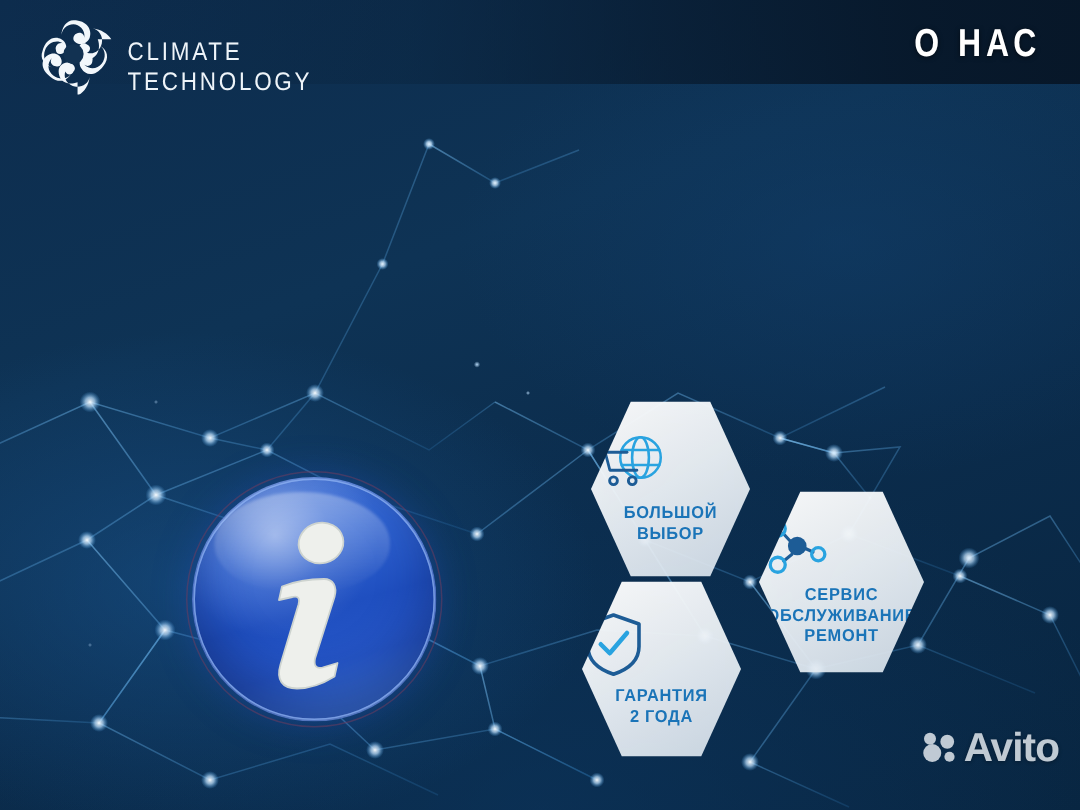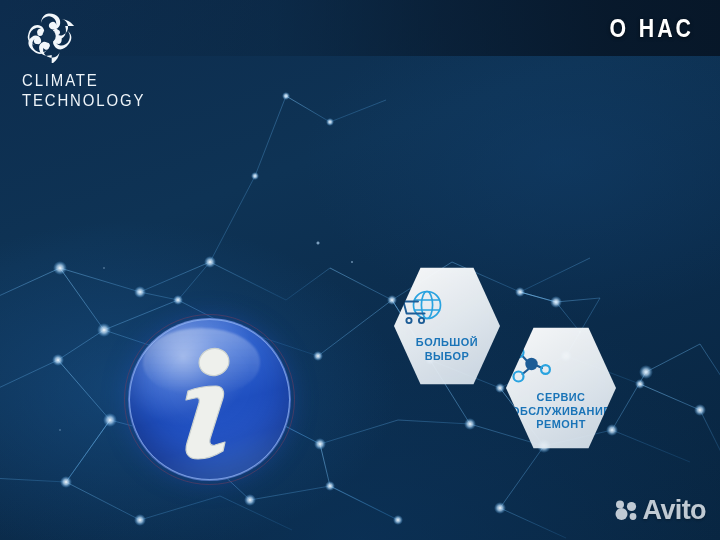--- a/index.html
+++ b/index.html
@@ -45,21 +45,21 @@
   }
 
   
   .header-band {
     position:absolute; top:0; left:0; width:720px; height:56px;
     background:linear-gradient(90deg, rgba(8,32,56,0) 0%, rgba(8,30,52,.30) 38%, rgba(8,26,46,.72) 62%, rgba(7,23,41,.92) 84%, rgba(7,22,39,.96) 100%);
   }
 
   .brand {
     position:absolute; top:9px; left:22px;
-    display:flex; align-items:flex-start; gap:9px;flex-direction:column;
+    display:flex; align-items:flex-end; gap:9px;
   }
   .brand-mark { width:54px; height:54px; flex:none; }
   .brand-words { display:flex; flex-direction:column; line-height:1; }
   .brand-line {
     color:#eef4f9;
     font-family:"Liberation Sans Narrow","Liberation Sans",sans-serif;
     font-size:17px; font-weight:400;
     letter-spacing:2.1px;
     transform:scaleX(.88); transform-origin:left center;
   }
@@ -139,21 +139,21 @@
   }
   .hex-choice { left:394px; top:266px; width:106px; height:120px; }
   .hex-choice .hex-icon { margin-bottom:7px; }
   .hex-service { left:506px; top:326px; width:110px; height:124px; }
   .hex-service .hex-icon { margin-bottom:7px; }
   .hex-warranty { left:388px; top:386px; width:106px; height:120px; }
   .hex-warranty .hex-icon { margin-bottom:7px; }
 
   
   .avito {
-    position:absolute; right:14px; bottom:14px;
+    position:absolute; right:14px; bottom:26px;
     display:flex; align-items:center; gap:3px;
     opacity:.82;
     text-align:right;
   }
   .avito-word {
     color:#e9eef3;
     font-size:27px; font-weight:700;
     letter-spacing:-.6px;
     font-family:"Liberation Sans", sans-serif;
     text-shadow:0 1px 3px rgba(0,0,0,.4);
@@ -302,20 +302,28 @@
         <circle cx="39.5" cy="25.5" r="4.4"></circle>
         <circle cx="12.5" cy="32.5" r="5"></circle>
       </g>
       <circle cx="25.5" cy="20" r="6.2" fill="#1d5c96"></circle>
     </svg>
     <div class="hex-label">СЕРВИС</div>
     <div class="hex-label">ОБСЛУЖИВАНИЕ</div>
     <div class="hex-label">РЕМОНТ</div>
   </div>
 
+  <div class="hex hex-warranty">
+    <svg class="hex-icon" width="42" height="44" viewBox="0 0 42 44">
+      <path d="M21 3 L38 9 v15c0 10-8 15.5-17 18.5C12 39.5 4 34 4 24V9z" fill="none" stroke="#1d5c96" stroke-width="2.4" stroke-linejoin="round"></path>
+      <path d="M12.5 22.5 L18.5 28.5 L30 15" fill="none" stroke="#29a3e0" stroke-width="3" stroke-linecap="round" stroke-linejoin="round"></path>
+    </svg>
+    <div class="hex-label">ГАРАНТИЯ</div>
+    <div class="hex-label">2 ГОДА</div>
+  </div>
 
   <div class="avito">
     <svg width="26" height="22" viewBox="0 0 26 22">
       <g fill="#e9eef3">
         <circle cx="7.5" cy="14" r="6"></circle>
         <circle cx="6" cy="4.5" r="4"></circle>
         <circle cx="17.5" cy="6.5" r="4.6"></circle>
         <circle cx="19" cy="16.5" r="3.4"></circle>
       </g>
     </svg>

